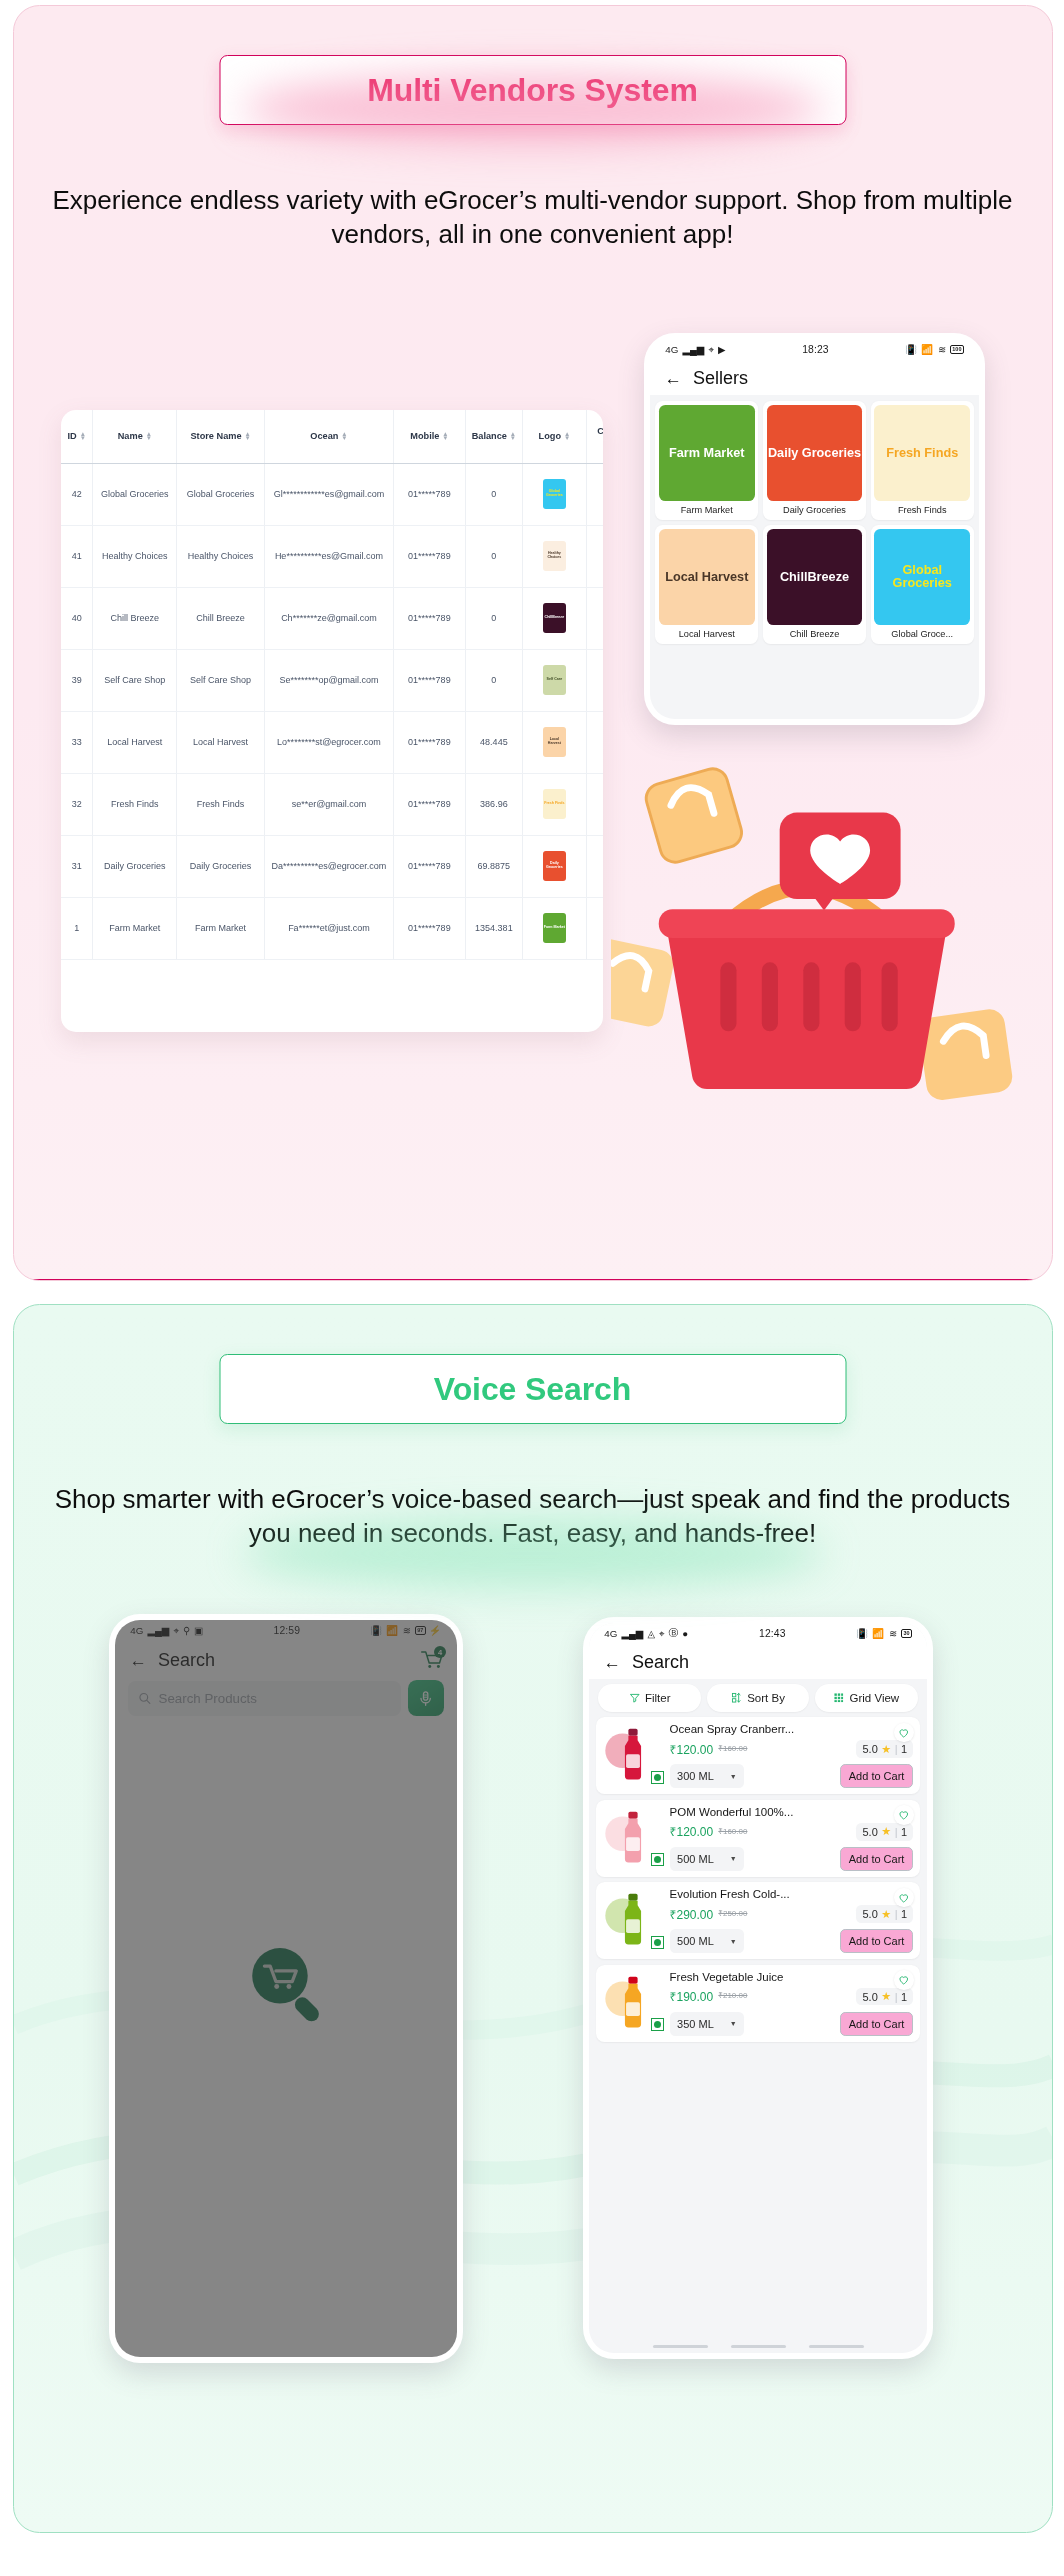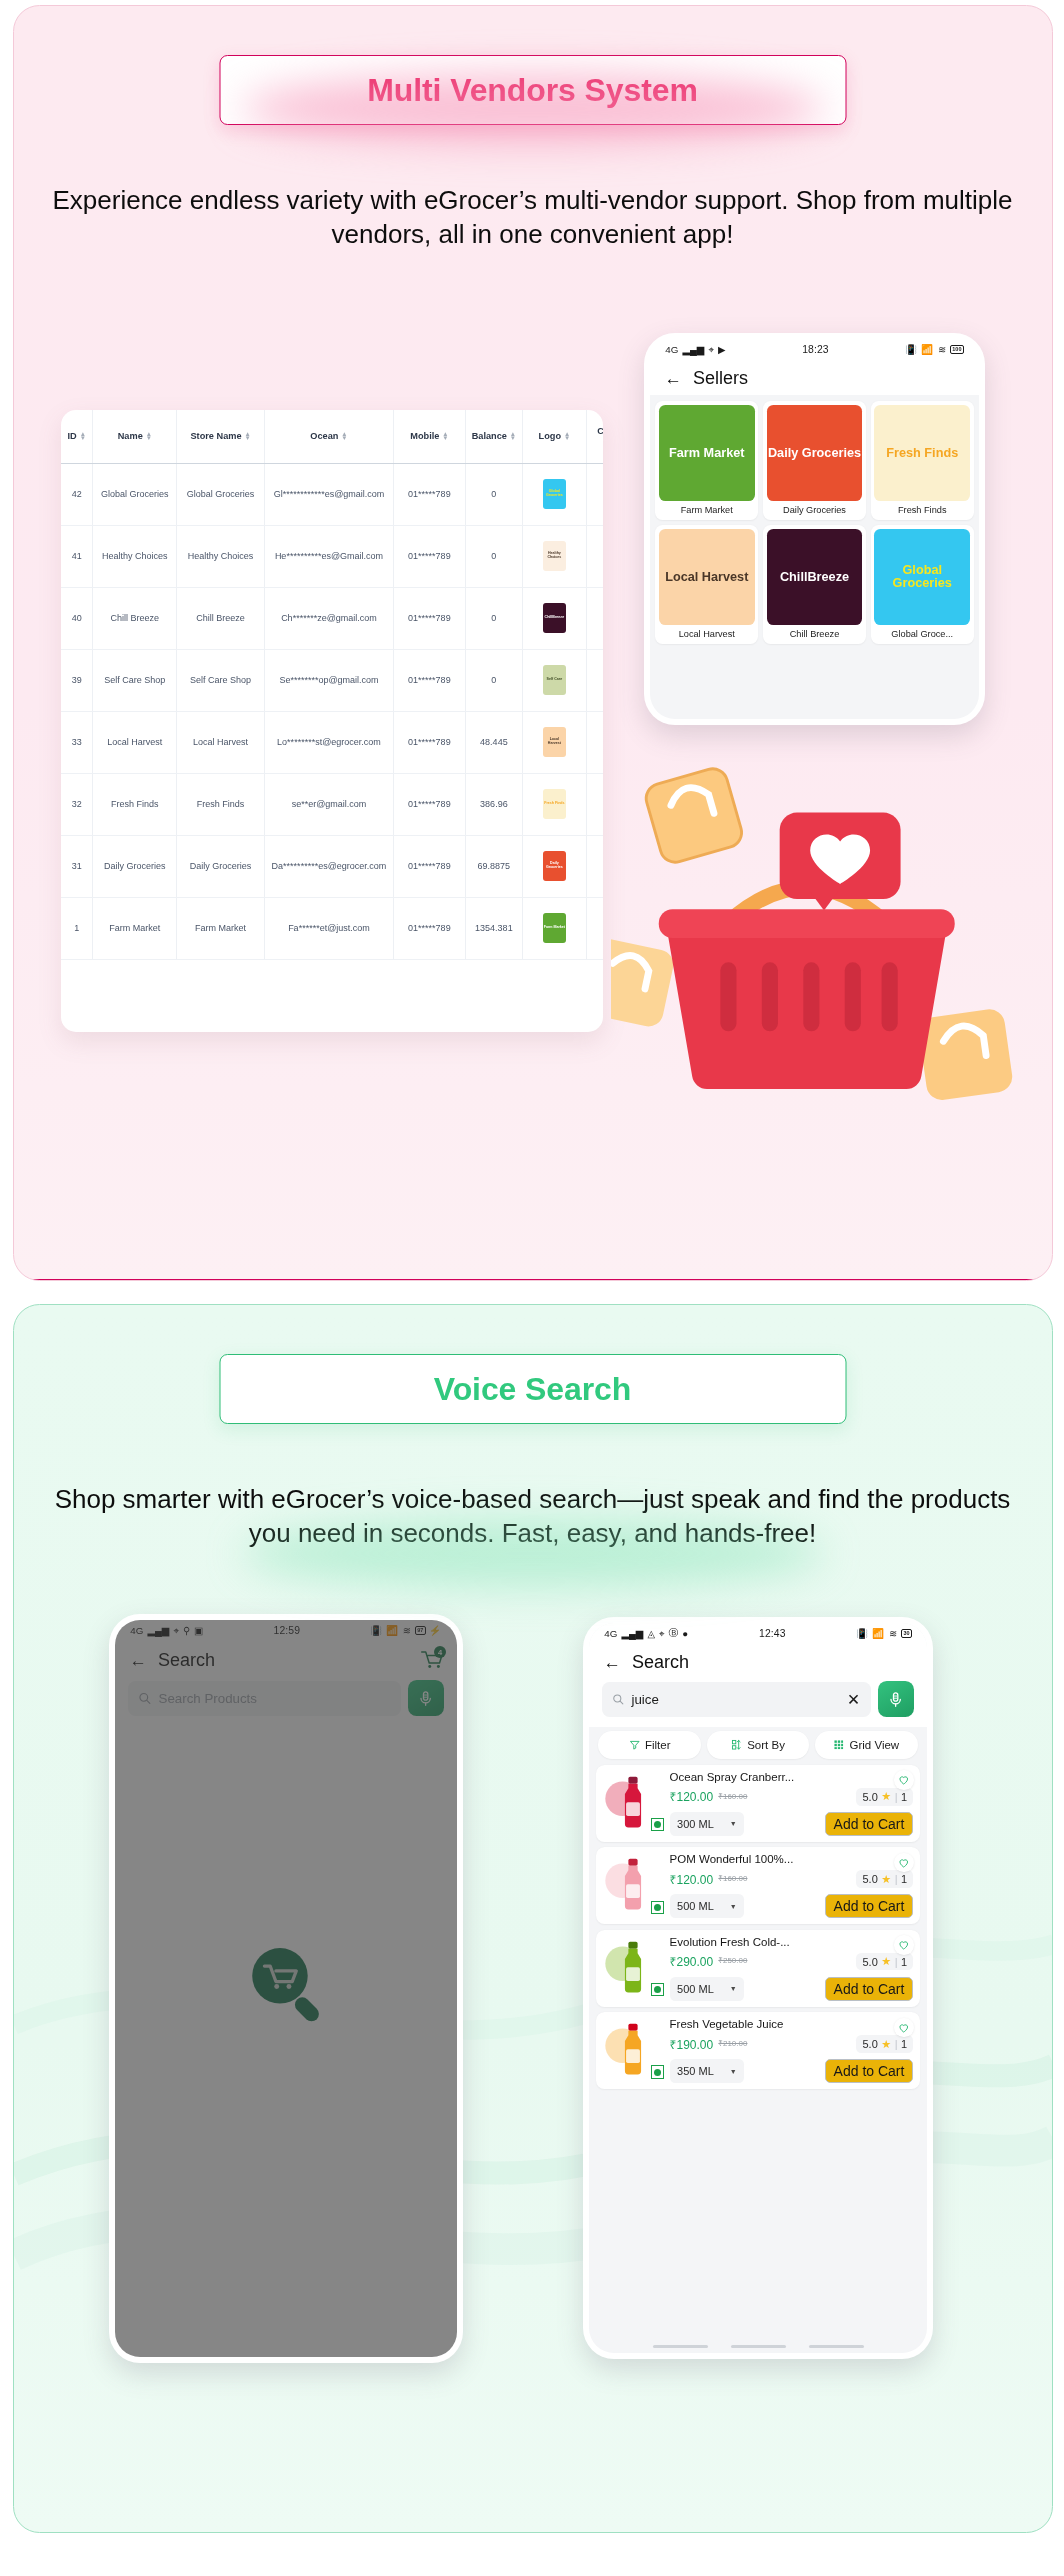--- a/index.html
+++ b/index.html
@@ -122,21 +122,21 @@
   .prod-info{flex:1;padding-left:7px;min-width:0}
   .prod-name{font-size:11.5px;color:#161616;white-space:nowrap;overflow:hidden;text-overflow:ellipsis;padding-right:23px;}
   .price-row{display:flex;align-items:center;gap:5.2px;margin-top:5.2px;}
   .price-new{font-size:12px;color:#1aa35f;font-weight:500}
   .price-old{font-size:8px;color:#9aa0a6;text-decoration:line-through;line-height:1.05;max-width:26.5px}
   .rating{margin-left:auto;background:#f3f4f6;border-radius:5.2px;padding:2.3px 6.3px;display:flex;align-items:center;gap:3.5px;font-size:11px;color:#2a2a2a}
   .rsep{color:#c3c7cd}
   .opt-row{display:flex;align-items:center;gap:5.8px;margin-top:6.3px;}
   .qty-sel{background:#f3f4f6;border-radius:5.2px;height:24px;display:flex;align-items:center;gap:16px;padding:0 7.5px;font-size:11px;color:#2a2a2a}
   .caret{font-size:7px;color:#4a4a4a}
-  .atc{margin-left:auto;border:0.8px solid #b9bfc6;border-radius:5.2px;height:24px;display:flex;align-items:center;padding:0 8px;font-size:14px;color:#181818;background:#eab308}
+  .atc{margin-left:auto;border:0.8px solid #b9bfc6;border-radius:5.2px;height:24px;display:flex;align-items:center;padding:0 8px;font-size:11px;color:#181818;background:#f9a8d4}
   .heart{position:absolute;top:5.2px;right:5.8px;width:19.6px;height:19.6px;border-radius:50%;background:#fff;box-shadow:0 0.6px 2.3px rgba(0,0,0,.10);display:flex;align-items:center;justify-content:center;}
   .sheet{position:absolute;left:0;right:0;bottom:0;background:#fff;border-radius:15px 15px 25px 25px;z-index:10;padding:38px 0 23px;text-align:center;}
   .sheet-label{font-size:14.4px;font-weight:700;color:#111}
   .home-ind{position:absolute;bottom:5.2px;left:0;right:0;display:flex;justify-content:center;gap:23px;z-index:12}
   .home-ind i{display:block;width:55px;height:2.9px;border-radius:1.7px;background:#cfd3d8}
   .cart-ic{position:relative;margin-left:auto;}
   .cart-badge{position:absolute;top:-2.9px;right:-3.5px;background:#1b7a4b;color:#fff;border-radius:50%;width:12px;height:12px;font-size:7.5px;display:flex;align-items:center;justify-content:center;font-weight:600}
 </style>
 </head>
 <body>
@@ -526,38 +526,20 @@
         <span>📳</span>
         <span>📶</span>
         <span>≋</span>
         <span class="batt">30</span>
       </span>
     </div>
     <div class="appbar" style="background:#fff">
       <span class="back-arrow">←</span>
       <span class="appbar-title">Search</span>
     </div>
-    <div class="vs-searchrow" style="background:#fff">
-      <div class="vs-field">
-        <svg width="14.4" height="14.4" viewBox="0 0 24 24">
-            <circle cx="10.5" cy="10.5" r="7" fill="none" stroke="#9aa0a6" stroke-width="2.1"></circle>
-            <path d="M16 16 l5.5 5.5" stroke="#9aa0a6" stroke-width="2.1" stroke-linecap="round"></path>
-          </svg>
-        <input id="results-input" placeholder="Search Products" value="juice" style="">
-        <span style="font-size:15.6px;color:#1b1b1b;line-height:1">✕</span>
-      </div>
-      <div class="mic-btn">
-        <svg width="17.3" height="17.3" viewBox="0 0 24 24">
-          <rect x="9" y="2.5" width="6" height="11.5" rx="3" fill="none" stroke="#fff" stroke-width="1.8"></rect>
-          <path d="M5.5 11.5 a6.5 6.5 0 0 0 13 0" fill="none" stroke="#fff" stroke-width="1.8" stroke-linecap="round"></path>
-          <path d="M12 18 v3.2" stroke="#fff" stroke-width="1.8" stroke-linecap="round"></path>
-          <path d="M9.6 7 h4.8 M9.6 10 h4.8" stroke="#fff" stroke-width="1.3"></path>
-        </svg>
-      </div>
-    </div>
     <div class="chips" style="padding-top:4.6px">
       <div class="chip">
         <svg width="11.5" height="11.5" viewBox="0 0 24 24">
             <path d="M3 5 h18 l-7 8 v6 l-4 2 v-8 z" fill="none" stroke="#23b66f" stroke-width="1.9" stroke-linejoin="round"></path>
           </svg>
         <span>Filter</span>
       </div>
       <div class="chip">
         <svg width="11.5" height="11.5" viewBox="0 0 24 24">
             <rect x="3" y="3" width="7" height="7" fill="none" stroke="#23b66f" stroke-width="1.9"></rect>

